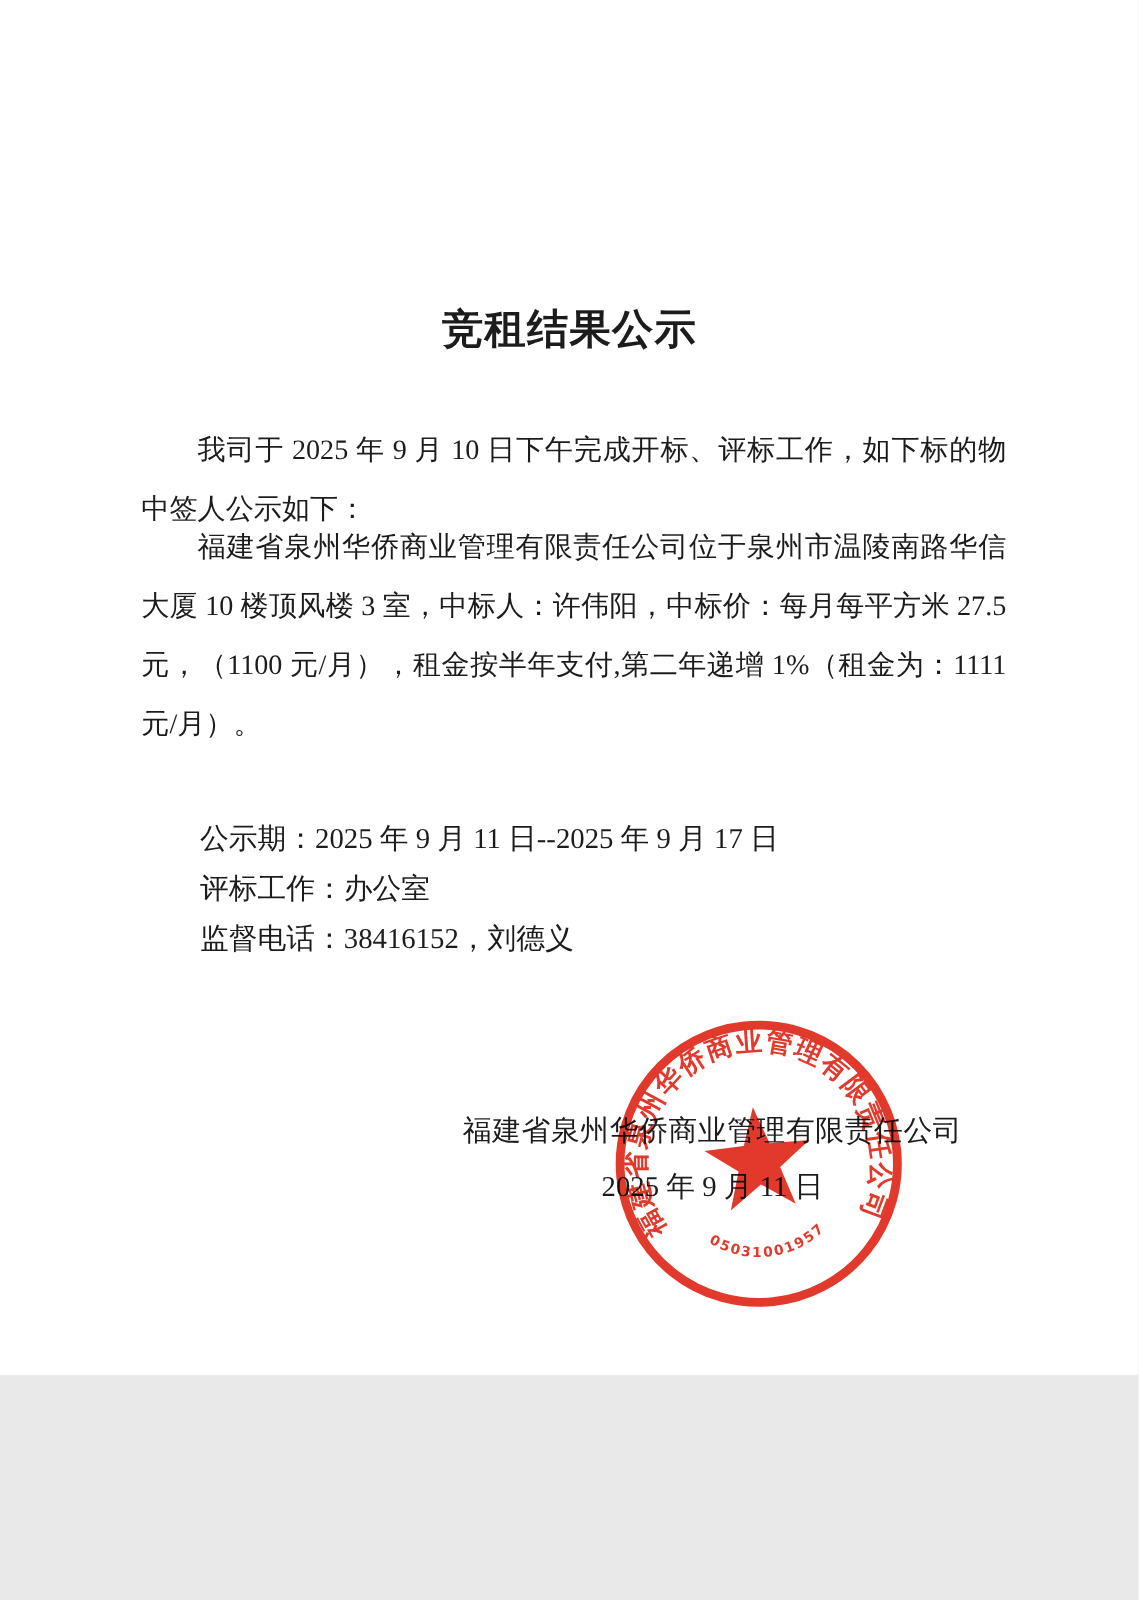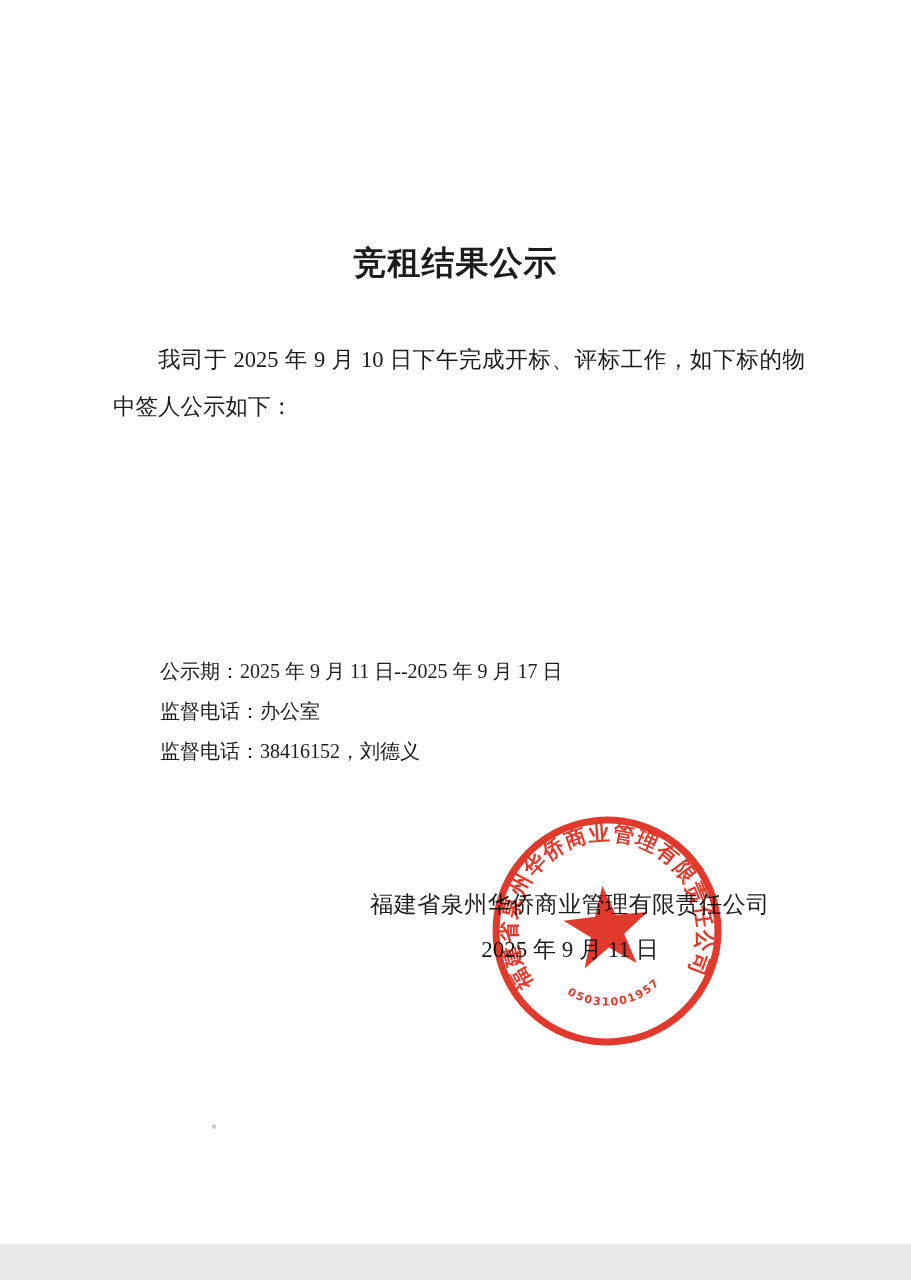--- a/index.html
+++ b/index.html
@@ -1,18 +1,18 @@
 <!DOCTYPE html>
 <html><head>
 <meta charset="utf-8">
 <style>
   html,body{margin:0;padding:0;background:#e9e9e9;}
   .page{
     position:relative;
-    width:911px;height:1244px;
+    width:911px;height:1100px;
     margin:0 auto;
     background:#ffffff;
     overflow:hidden;
     font-family:"Liberation Serif","DejaVu Serif",serif;
     color:#1c1c1c;
   }
   .doc-title{
     position:absolute;top:241px;left:0;width:100%;
     text-align:center;
     font-size:33px;font-weight:700;letter-spacing:1px;
@@ -20,21 +20,21 @@
   .body-para{
     position:absolute;left:113px;width:692px;
     font-size:22.5px;line-height:47px;
     text-align:justify;text-indent:2em;
     margin:0;
   }
   .para-1{top:336px;}
   .para-2{top:414px;}
   .info-block{
     position:absolute;left:160px;top:651px;
-    font-size:20px;line-height:40px;
+    font-size:23px;line-height:40px;
   }
   .info-line{white-space:nowrap;}
   .sig-company{
     position:absolute;left:340px;top:889px;width:460px;
     text-align:center;font-size:23px;letter-spacing:0.5px;white-space:nowrap;
   }
   .sig-date{
     position:absolute;left:340px;top:934px;width:460px;
     text-align:center;font-size:23px;white-space:nowrap;
   }
@@ -60,24 +60,25 @@
 </style>
 </head>
 <body>
 
 <div class="page">
 
   <div class="doc-title">竞租结果公示</div>
 
   <p class="body-para para-1">我司于 2025 年 9 月 10 日下午完成开标、评标工作，如下标的物中签人公示如下：</p>
 
+  <p class="body-para para-2">福建省泉州华侨商业管理有限责任公司位于泉州市温陵南路华信大厦 10 楼顶风楼 3 室，中标人：许伟阳，中标价：每月每平方米 27.5 元，（1100 元/月），租金按半年支付,第二年递增 1%（租金为：1111 元/月）。</p>
 
   <div class="info-block">
     <div class="info-line">公示期：2025 年 9 月 11 日--2025 年 9 月 17 日</div>
-    <div class="info-line">监督电话：办公室</div>
+    <div class="info-line">评标工作：办公室</div>
     <div class="info-line">监督电话：38416152，刘德义</div>
   </div>
 
   <div class="sig-company">福建省泉州华侨商业管理有限责任公司</div>
   <div class="sig-date">2025 年 9 月 11 日</div>
 
   <div class="stamp">
     <svg viewBox="0 0 240 240">
       <circle cx="120" cy="120" r="110" fill="none" stroke-width="7" stroke="#df2a1b"></circle>
       <defs>

